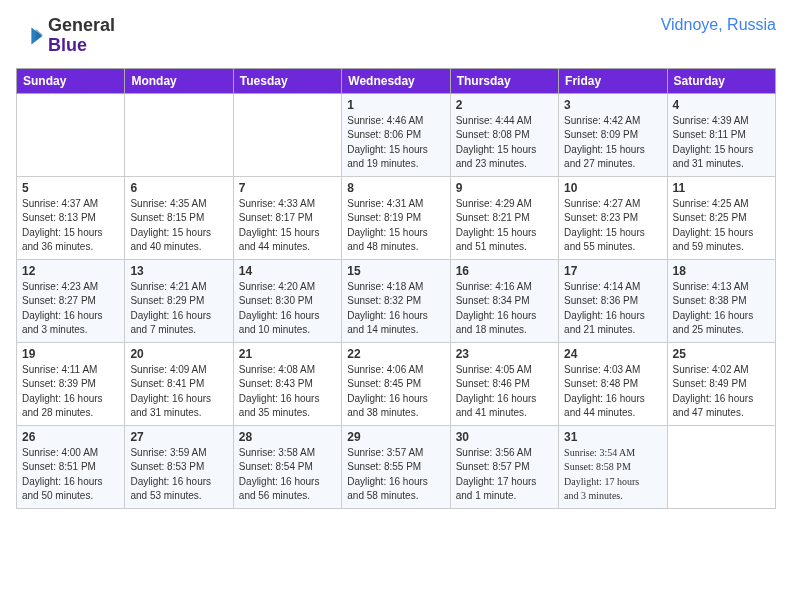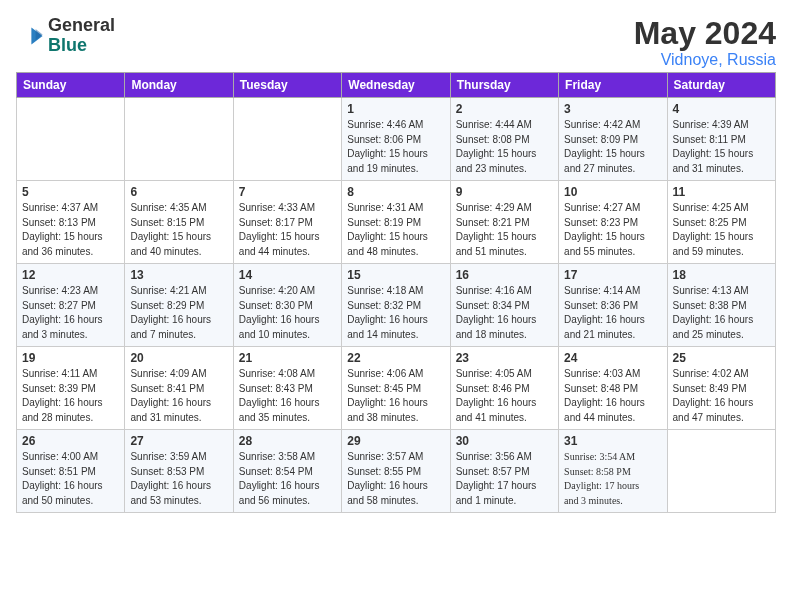--- a/index.html
+++ b/index.html
@@ -10,21 +10,21 @@
       min-height: 612px;
     }
     .page {
       width: 792px;
       padding: 16px 16px 10px 16px;
     }
     .header {
       display: flex;
       justify-content: space-between;
       align-items: flex-start;
-      margin-bottom: 3px;
+      margin-bottom: 12px;
     }
     .logo {
       display: flex;
       align-items: center;
       gap: 4px;
     }
     .logo-text {
       font-size: 18px;
       font-weight: bold;
       color: #333;
@@ -98,25 +98,24 @@
 
 <div class="page">
   <div class="header">
     <div class="logo">
       <svg class="logo-icon" viewBox="0 0 40 40">
         <polygon points="22,8 38,20 22,32" fill="#2a7fc1"></polygon>
         <polygon points="28,10 38,18 28,26" fill="#1a5fa0" opacity="0.5"></polygon>
       </svg>
       <div class="logo-text">
         <span style="color:#333">General</span><br>
-        <span class="blue" style="color:#0f766e">Blue</span>
+        <span class="blue" style="color:#4c1d95">Blue</span>
       </div>
     </div>
     <div class="title-block">
-      <div class="month-title">May 2024</div>
       <div class="location">Vidnoye, Russia</div>
     </div>
   </div>
 
   <table class="calendar">
     <thead>
       <tr>
         <th>Sunday</th>
         <th>Monday</th>
         <th>Tuesday</th>

